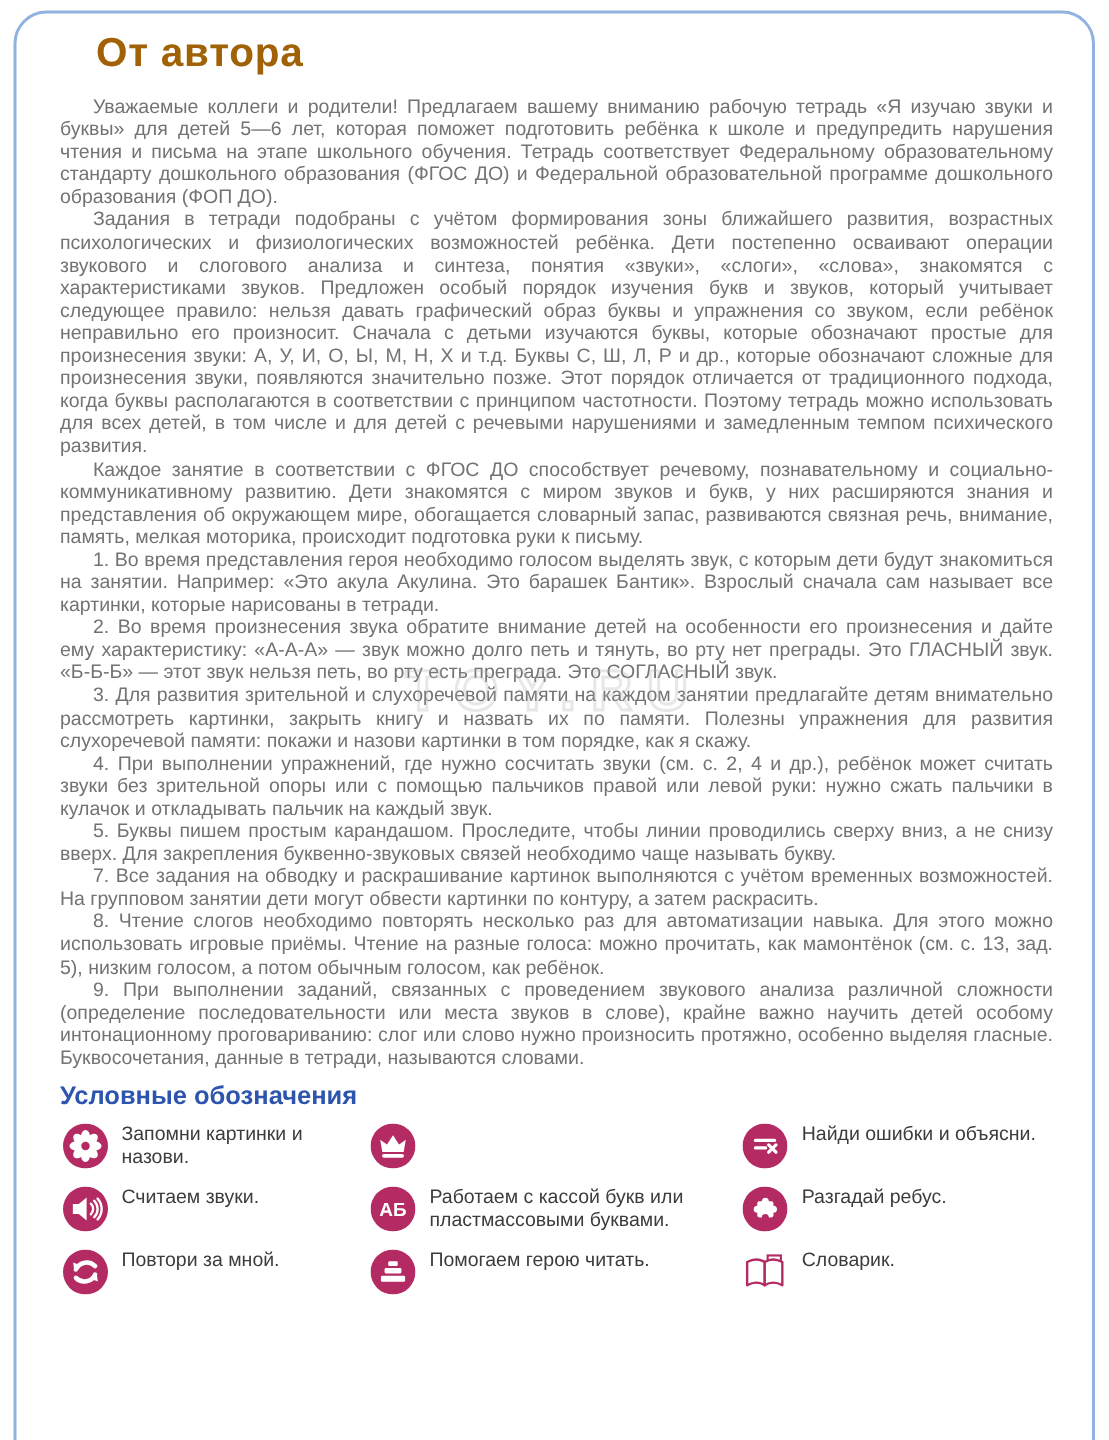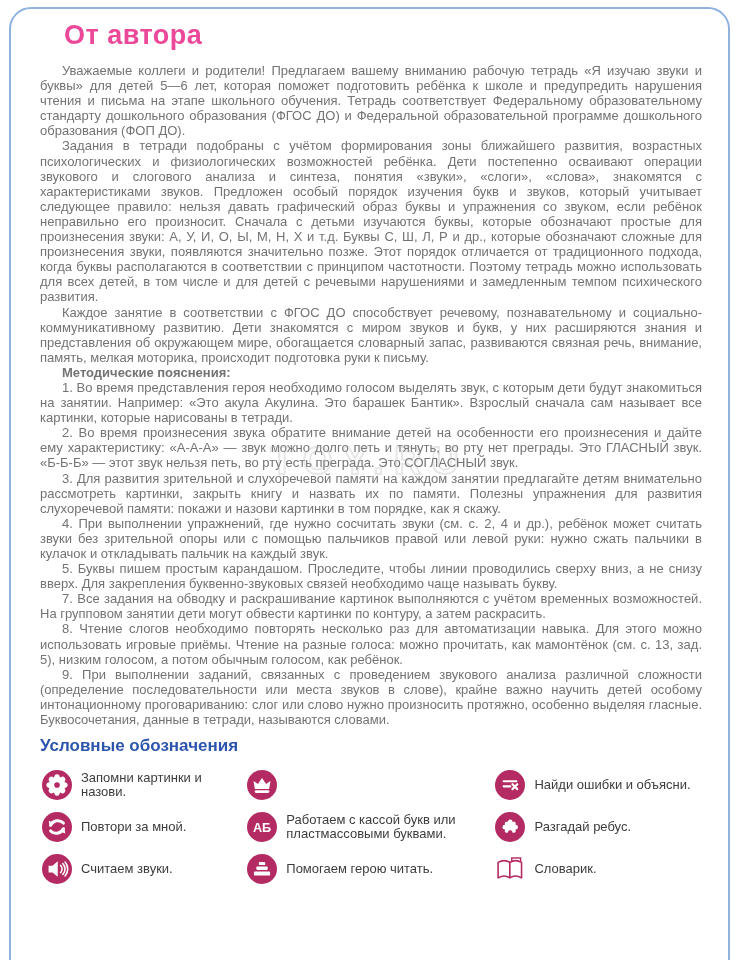--- a/index.html
+++ b/index.html
@@ -12,54 +12,53 @@
     border:2px solid #8fb2e0;border-radius:22px;pointer-events:none;
   }
   .watermark{
     position:absolute;top:440px;left:0;width:100%;text-align:center;
     font-size:38px;font-weight:bold;letter-spacing:10px;
     color:rgba(255,255,255,0);-webkit-text-stroke:2px rgba(175,175,175,0.30);
     pointer-events:none;user-select:none;z-index:5;
   }
   .content{position:absolute;top:20px;left:40px;right:37px;}
   .title{
-    color:#ec4899;font-size:27px;font-weight:bold;margin:0 0 12px 24px;letter-spacing:0.5px;
+    color:#a16207;font-size:27px;font-weight:bold;margin:0 0 12px 24px;letter-spacing:0.5px;
   }
   .p{
     margin:0;font-size:13px;line-height:15.1px;text-align:justify;
     text-indent:22px;color:#737373;
   }
   .method-heading{font-weight:bold;}
   .legend-heading{
     color:#2d55ad;font-size:17px;font-weight:bold;text-align:left;margin:9px 0 8px;
   }
   .legend-grid{
     display:grid;grid-template-columns:30.5% 37% 32.5%;
     grid-template-rows:repeat(3, 42px);grid-auto-flow:column;
     column-gap:4px;margin-left:2px;
   }
-  .legend-item{display:flex;align-items:center;gap:9px;}
+  .legend-item{display:flex;gap:9px;}
   .licon{flex:0 0 30px;width:30px;height:30px;display:inline-flex;}
   .licon svg{width:30px;height:30px;display:block;}
   .llabel{font-size:13px;line-height:14.5px;color:#3c3c3c;}
 </style>
 </head>
 <body>
 
 <div class="frame"></div>
 <div class="watermark">TOY.RU</div>
 
 <div class="content">
   <h1 class="title">От автора</h1>
 
   <p class="p">Уважаемые коллеги и родители! Предлагаем вашему вниманию рабочую тетрадь «Я изучаю звуки и буквы» для детей 5—6 лет, которая поможет подготовить ребёнка к школе и предупредить нарушения чтения и письма на этапе школьного обучения. Тетрадь соответствует Федеральному образовательному стандарту дошкольного образования (ФГОС ДО) и Федеральной образовательной программе дошкольного образования (ФОП ДО).</p>
   <p class="p">Задания в тетради подобраны с учётом формирования зоны ближайшего развития, возрастных психологических и физиологических возможностей ребёнка. Дети постепенно осваивают операции звукового и слогового анализа и синтеза, понятия «звуки», «слоги», «слова», знакомятся с характеристиками звуков. Предложен особый порядок изучения букв и звуков, который учитывает следующее правило: нельзя давать графический образ буквы и упражнения со звуком, если ребёнок неправильно его произносит. Сначала с детьми изучаются буквы, которые обозначают простые для произнесения звуки: А, У, И, О, Ы, М, Н, Х и т.д. Буквы С, Ш, Л, Р и др., которые обозначают сложные для произнесения звуки, появляются значительно позже. Этот порядок отличается от традиционного подхода, когда буквы располагаются в соответствии с принципом частотности. Поэтому тетрадь можно использовать для всех детей, в том числе и для детей с речевыми нарушениями и замедленным темпом психического развития.</p>
   <p class="p">Каждое занятие в соответствии с ФГОС ДО способствует речевому, познавательному и социально-коммуникативному развитию. Дети знакомятся с миром звуков и букв, у них расширяются знания и представления об окружающем мире, обогащается словарный запас, развиваются связная речь, внимание, память, мелкая моторика, происходит подготовка руки к письму.</p>
 
-  <p class="p method-heading">Методические пояснения:</p>
 
   <p class="p">1. Во время представления героя необходимо голосом выделять звук, с которым дети будут знакомиться на занятии. Например: «Это акула Акулина. Это барашек Бантик». Взрослый сначала сам называет все картинки, которые нарисованы в тетради.</p>
   <p class="p">2. Во время произнесения звука обратите внимание детей на особенности его произнесения и дайте ему характеристику: «А-А-А» — звук можно долго петь и тянуть, во рту нет преграды. Это ГЛАСНЫЙ звук. «Б-Б-Б» — этот звук нельзя петь, во рту есть преграда. Это СОГЛАСНЫЙ звук.</p>
   <p class="p">3. Для развития зрительной и слухоречевой памяти на каждом занятии предлагайте детям внимательно рассмотреть картинки, закрыть книгу и назвать их по памяти. Полезны упражнения для развития слухоречевой памяти: покажи и назови картинки в том порядке, как я скажу.</p>
   <p class="p">4. При выполнении упражнений, где нужно сосчитать звуки (см. с. 2, 4 и др.), ребёнок может считать звуки без зрительной опоры или с помощью пальчиков правой или левой руки: нужно сжать пальчики в кулачок и откладывать пальчик на каждый звук.</p>
   <p class="p">5. Буквы пишем простым карандашом. Проследите, чтобы линии проводились сверху вниз, а не снизу вверх. Для закрепления буквенно-звуковых связей необходимо чаще называть букву.</p>
   <p class="p">7. Все задания на обводку и раскрашивание картинок выполняются с учётом временных возможностей. На групповом занятии дети могут обвести картинки по контуру, а затем раскрасить.</p>
   <p class="p">8. Чтение слогов необходимо повторять несколько раз для автоматизации навыка. Для этого можно использовать игровые приёмы. Чтение на разные голоса: можно прочитать, как мамонтёнок (см. с. 13, зад. 5), низким голосом, а потом обычным голосом, как ребёнок.</p>
   <p class="p">9. При выполнении заданий, связанных с проведением звукового анализа различной сложности (определение последовательности или места звуков в слове), крайне важно научить детей особому интонационному проговариванию: слог или слово нужно произносить протяжно, особенно выделяя гласные. Буквосочетания, данные в тетради, называются словами.</p>
 
@@ -87,50 +86,50 @@
           <circle cx="16" cy="16" r="3" fill="#b42a62"></circle>
         </svg>
       </span>
       <span class="llabel">Запомни картинки и назови.</span>
     </div>
 
     <div class="legend-item">
       <span class="licon">
         <svg viewBox="0 0 32 32">
             <circle cx="16" cy="16" r="16" fill="#b42a62"></circle>
-          <g stroke="#fff" stroke-width="3.2" fill="none" stroke-linecap="round">
-            <path d="M22.8 11.8 A8.3 8.3 0 0 0 9.2 14.2"></path>
-            <path d="M9.2 20.2 A8.3 8.3 0 0 0 22.8 17.8"></path>
-          </g>
-          <path fill="#fff" d="M7.2 9.2 L8.2 15.6 13.3 11.6 Z"></path>
-          <path fill="#fff" d="M24.8 22.8 L23.8 16.4 18.7 20.4 Z"></path>
-        </svg>
-      </span>
-      <span class="llabel">Повтори за мной.</span>
-    </div>
-
-    <div class="legend-item">
-      <span class="licon">
-        <svg viewBox="0 0 32 32">
-            <circle cx="16" cy="16" r="16" fill="#b42a62"></circle>
           <path fill="#fff" d="M7 12.4 h4.2 l5.6-4.6 v16.4 l-5.6-4.6 H7 z"></path>
           <g stroke="#fff" stroke-width="1.7" fill="none" stroke-linecap="round">
             <path d="M19.8 12.2 a5.3 5.3 0 0 1 0 7.6"></path>
             <path d="M22.2 10.2 a8.2 8.2 0 0 1 0 11.6"></path>
             <path d="M24.6 8.6 a11 11 0 0 1 0 14.8"></path>
           </g>
         </svg>
       </span>
       <span class="llabel">Считаем звуки.</span>
     </div>
 
     <div class="legend-item">
       <span class="licon">
         <svg viewBox="0 0 32 32">
             <circle cx="16" cy="16" r="16" fill="#b42a62"></circle>
+          <g stroke="#fff" stroke-width="3.2" fill="none" stroke-linecap="round">
+            <path d="M22.8 11.8 A8.3 8.3 0 0 0 9.2 14.2"></path>
+            <path d="M9.2 20.2 A8.3 8.3 0 0 0 22.8 17.8"></path>
+          </g>
+          <path fill="#fff" d="M7.2 9.2 L8.2 15.6 13.3 11.6 Z"></path>
+          <path fill="#fff" d="M24.8 22.8 L23.8 16.4 18.7 20.4 Z"></path>
+        </svg>
+      </span>
+      <span class="llabel">Повтори за мной.</span>
+    </div>
+
+    <div class="legend-item">
+      <span class="licon">
+        <svg viewBox="0 0 32 32">
+            <circle cx="16" cy="16" r="16" fill="#b42a62"></circle>
           <path fill="#fff" d="M8.4 20.2 L6.9 11.6 l4.8 3.4 L16 8.4 l4.3 6.6 4.8-3.4 -1.5 8.6 z"></path>
           <rect x="8.2" y="21.6" width="15.6" height="2.8" rx="1.4" fill="#fff"></rect>
         </svg>
       </span>
     </div>
 
     <div class="legend-item">
       <span class="licon">
         <svg viewBox="0 0 32 32">
             <circle cx="16" cy="16" r="16" fill="#b42a62"></circle>

